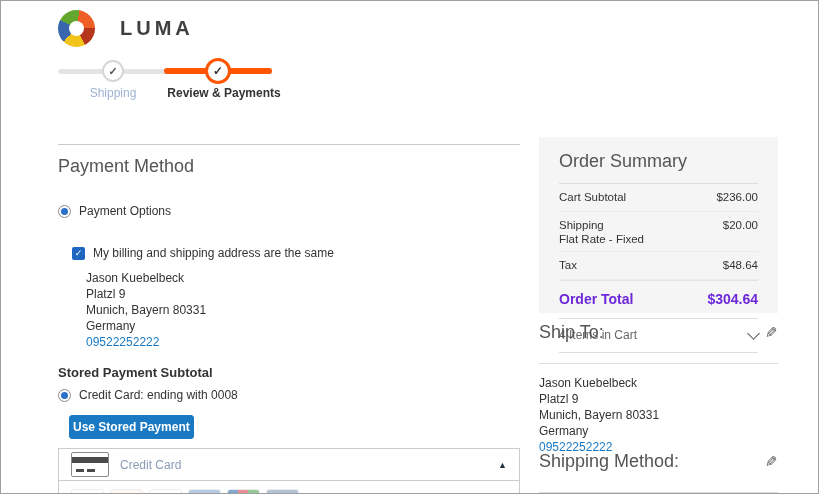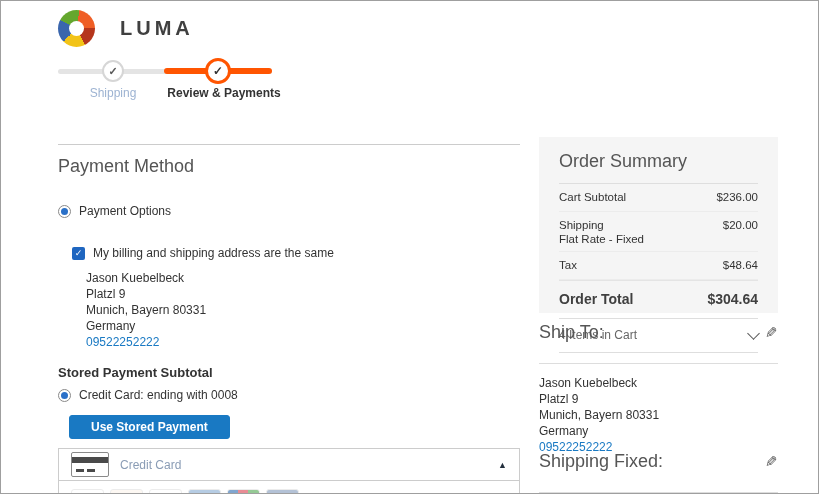--- a/index.html
+++ b/index.html
@@ -30,21 +30,21 @@
   .radio-row{display:flex;align-items:center;gap:8px;font-size:12px;color:#333;}
   .radio{width:13px;height:13px;border-radius:50%;border:1px solid #8a8a8a;background:#fff;position:relative;box-sizing:border-box;flex:0 0 auto;cursor:pointer;}
   .radio.checked::after{content:"";position:absolute;left:2px;top:2px;right:2px;bottom:2px;border-radius:50%;background:#2a70c8;}
   .opt-row{margin-bottom:28px;}
   .chk-row{margin-left:14px;display:flex;align-items:center;gap:8px;font-size:12px;margin-bottom:10px;}
   .checkbox{width:13px;height:13px;background:#1f66c0;border-radius:2px;color:#fff;font-size:9px;line-height:13px;text-align:center;flex:0 0 auto;cursor:pointer;}
   .addr{margin-left:28px;font-size:12px;line-height:16px;color:#333;}
   .addr a,.side-addr a{color:#1979c3;text-decoration:none;}
   .stored-h{font-size:13px;font-weight:bold;color:#333;margin:15px 0 8px;}
   .stored-btn{margin:13px 0 0 11px;background:#1979c3;border:1px solid #1979c3;border-radius:3px;color:#fff;
-    font-family:"Liberation Sans",sans-serif;font-weight:bold;font-size:12px;padding:4px 21px;cursor:pointer;}
+    font-family:"Liberation Sans",sans-serif;font-weight:bold;font-size:12px;padding:4px 3px;cursor:pointer;}
   
   .cc-panel{margin-top:9px;border:1px solid #ccc;background:#fff;}
   .cc-head{height:31px;border-bottom:1px solid #ccc;display:flex;align-items:center;padding:0 12px;position:relative;cursor:pointer;}
   .cc-glyph{width:36px;height:23px;border:1px solid #8a8a8a;border-radius:2px;background:#fff;position:relative;margin-right:11px;flex:0 0 auto;}
   .cc-glyph::before{content:"";position:absolute;left:0;right:0;top:4px;height:6px;background:#4a4a4a;}
   .cc-glyph::after{content:"";position:absolute;left:4px;bottom:4px;width:8px;height:3px;background:#4a4a4a;box-shadow:11px 0 0 #4a4a4a;}
   .cc-title{font-size:12px;color:#8a9cb5;}
   .cc-collapse{position:absolute;right:12px;top:11px;font-size:9px;color:#24303e;cursor:pointer;}
   .cc-body{padding:6px 12px 10px;}
   .card-icons{display:flex;gap:6px;opacity:.55;margin:2px 0 9px;}
@@ -63,21 +63,21 @@
   .ci-diners{background:#7792b5;}
   .ci-diners i{width:12px;height:12px;border-radius:50%;background:#fff;opacity:.9;}
   
   .summary{position:absolute;left:538px;top:136px;width:239px;height:176px;background:#f5f5f5;box-sizing:border-box;padding:12px 20px 0;}
   .side-title{font-size:18px;font-weight:400;color:#555;margin:0;}
   .summary .side-title{margin:2px 0 11px;}
   .os-divider{height:1px;background:#dedede;}
   .os-row{display:flex;justify-content:space-between;font-size:11.5px;color:#333;padding:7px 0 6px;border-bottom:1px solid #ececec;}
   .os-row:last-of-type{border-bottom:none;}
   .os-note{margin-top:2px;color:#333;}
-  .os-total{display:flex;justify-content:space-between;font-size:14px;font-weight:bold;color:#404040;padding:10px 0 11px;border-top:1px solid #e4e4e4;border-bottom:1px solid #dedede;}
+  .os-total{display:flex;justify-content:space-between;font-size:14px;font-weight:bold;color:#6d28d9;padding:10px 0 11px;border-top:1px solid #e4e4e4;border-bottom:1px solid #dedede;}
   .os-items{display:flex;justify-content:space-between;align-items:center;font-size:12px;color:#666;padding:9px 0 10px;border-bottom:1px solid #dedede;cursor:pointer;}
   .chev{width:8px;height:8px;border-right:1px solid #555;border-bottom:1px solid #555;transform:rotate(45deg);margin-top:-4px;}
   
   .side-sec{position:absolute;left:538px;width:239px;}
   .ship-to{top:321px;}
   .ship-method{top:450px;}
   .side-head{display:flex;justify-content:space-between;align-items:center;padding-bottom:20px;gap:48px;}
   .pencil-btn{background:none;border:none;padding:0;cursor:pointer;font-size:15px;color:#555;transform:scaleX(-1);line-height:1;}
   .side-div{height:1px;background:#ddd;}
   .side-addr{font-size:12px;line-height:16px;color:#333;margin-top:11px;}
@@ -219,19 +219,19 @@
       <div>Jason Kuebelbeck</div>
       <div>Platzl 9</div>
       <div>Munich, Bayern 80331</div>
       <div>Germany</div>
       <div><a href="#">09522252222</a></div>
     </div>
   </div>
 
   <div class="side-sec ship-method">
     <div class="side-head">
-      <h2 class="side-title">Shipping Fixed:</h2>
+      <h2 class="side-title">Shipping Method:</h2>
       <button class="pencil-btn"><span>✎</span></button>
     </div>
     <div class="side-div"></div>
   </div>
 
 </div>
 
 </body></html>

